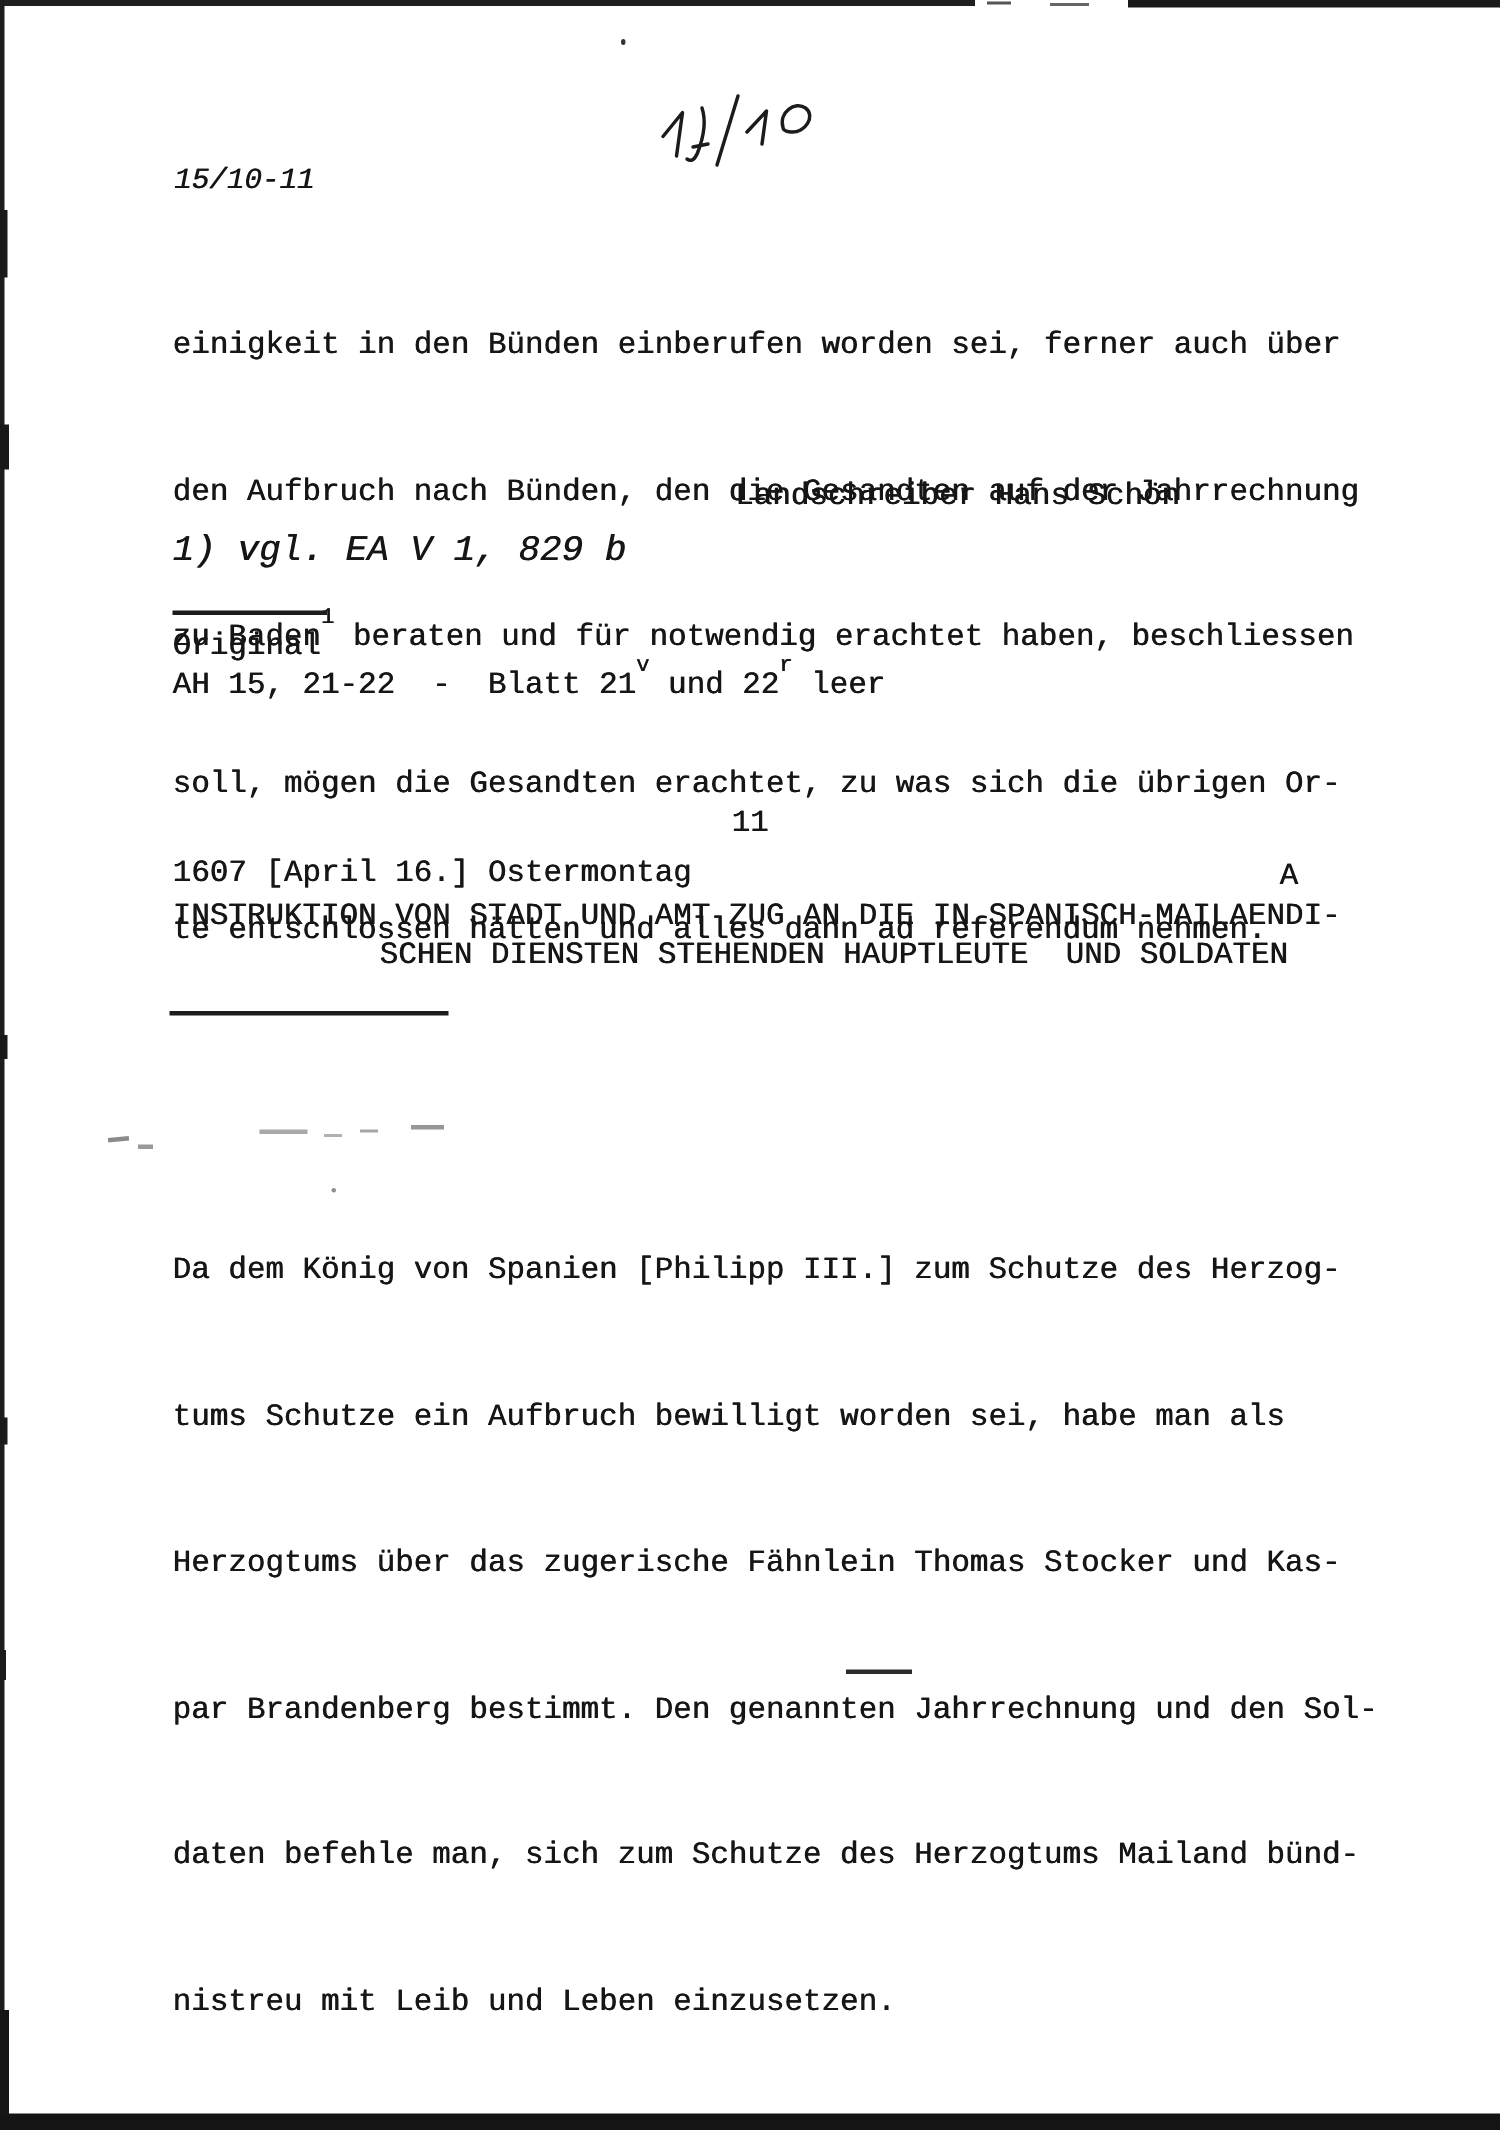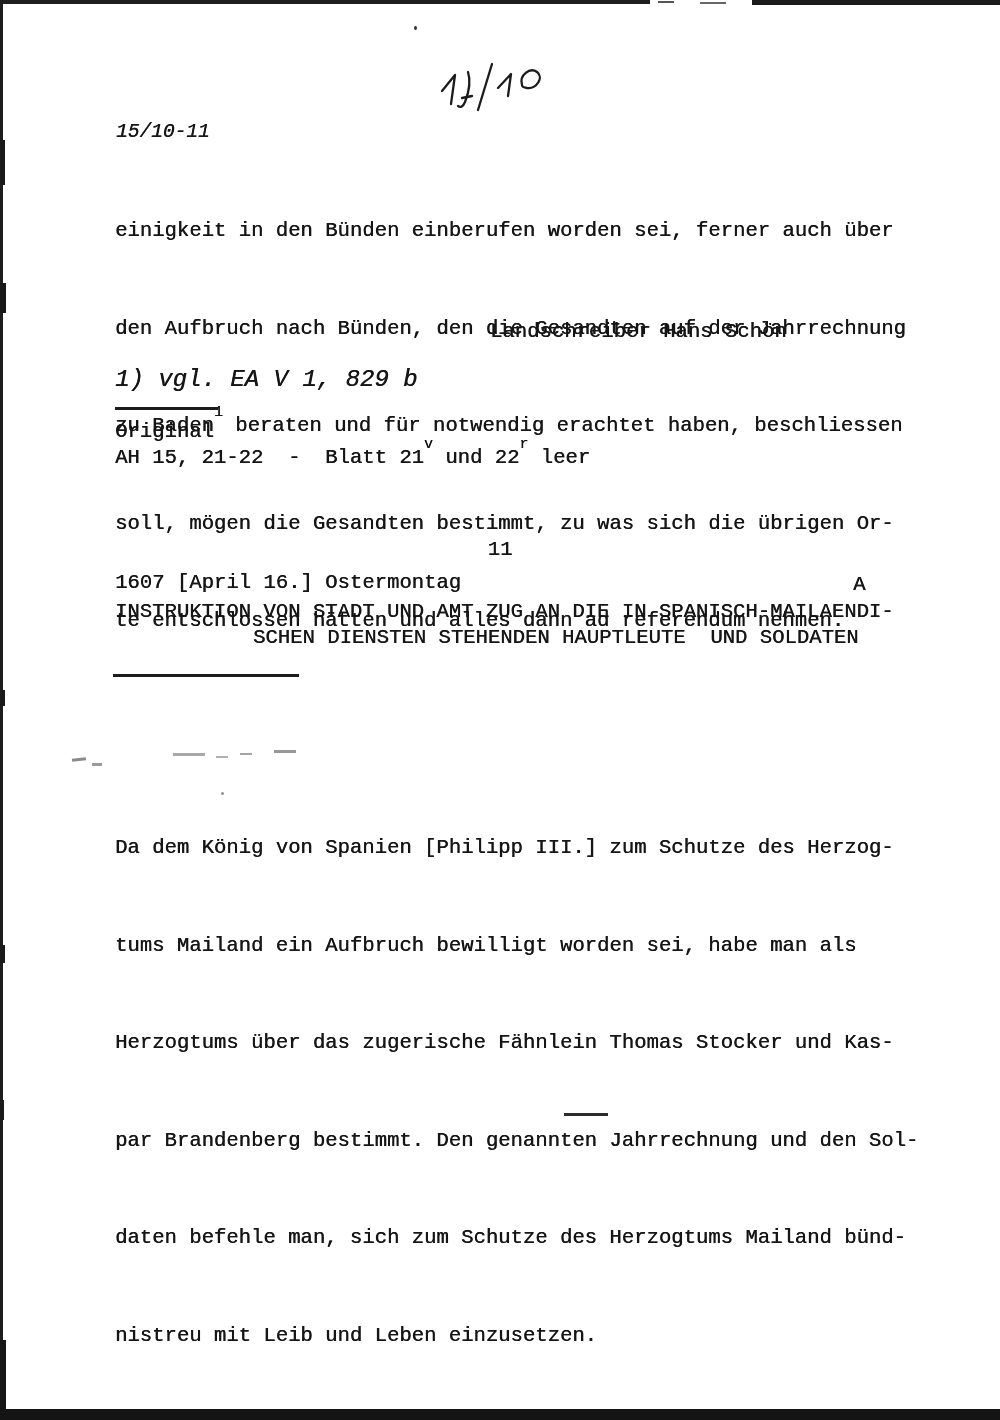--- a/index.html
+++ b/index.html
@@ -6,21 +6,21 @@
   body{
     width:1000px;height:1420px;position:relative;background:#ffffff;
     font-family:"Liberation Mono","DejaVu Sans Mono",monospace;
     color:#161616;overflow:hidden;
   }
   .tw{
     position:absolute;font-size:20.6px;line-height:32.5px;white-space:pre;
     text-shadow:0.4px 0 0 currentColor;
   }
   .tw div{white-space:pre;}
-  .italic{font-style:italic;margin-top:12px;}
+  .italic{font-style:italic;}
   sup.tw-sup{font-size:0.72em;position:relative;top:-0.45em;line-height:0;}
   .rule{position:absolute;background:#1c1c1c;}
   .artifact{position:absolute;pointer-events:none;}
   .edge-left-line{left:0;top:0;width:3px;height:1420px;background:#1d1d1d;}
   .edge-bottom-bar{left:0;bottom:0;width:1000px;height:11px;background:#141414;}
   .center-line{left:0;width:1000px;text-align:center;}
   .hand-note{position:absolute;left:434px;top:58px;}
 </style>
 </head>
 <body>
@@ -58,21 +58,21 @@
     <path d="M88,27 C85,17 96,9 103,14 C110,19 103,31 93,30 C89,29.5 88,28.5 88,27 Z"></path>
   </g>
 </svg>
 
 <div class="tw italic" style="left:116px;top:104px;font-size:19.5px;">15/10-11</div>
 
 <div class="tw" style="left:115px;top:150px;">
   <div>einigkeit in den Bünden einberufen worden sei, ferner auch über</div>
   <div>den Aufbruch nach Bünden, den die Gesandten auf der Jahrrechnung</div>
   <div><span>zu Baden</span><sup class="tw-sup">1</sup><span> beraten und für notwendig erachtet haben, beschliessen</span></div>
-  <div>soll, mögen die Gesandten bestimmt, zu was sich die übrigen Or-</div>
+  <div>soll, mögen die Gesandten erachtet, zu was sich die übrigen Or-</div>
   <div>te entschlossen hätten und alles dann ad referendum nehmen.</div>
 </div>
 
 <div class="tw" style="left:490px;top:316px;">Landschreiber Hans Schön</div>
 
 <div class="tw italic" style="left:115px;top:352px;font-size:24px;">1) vgl. EA V 1, 829 b</div>
 
 <div class="rule" style="left:115px;top:407px;width:103px;height:2.5px;"></div>
 <div class="tw" style="left:115px;top:419px;line-height:26px;">Original</div>
 <div class="tw" style="left:115px;top:445px;line-height:26px;"><span>AH 15, 21-22  -  Blatt 21</span><sup class="tw-sup">v</sup><span> und 22</span><sup class="tw-sup">r</sup><span> leer</span></div>
@@ -80,21 +80,21 @@
 <div class="tw center-line" style="top:534px;">11</div>
 <div class="tw" style="left:115px;top:567px;">1607 [April 16.] Ostermontag</div>
 <div class="tw" style="left:853px;top:569px;">A</div>
 <div class="tw" style="left:115px;top:599px;line-height:26px;">INSTRUKTION VON STADT UND AMT ZUG AN DIE IN SPANISCH-MAILAENDI-</div>
 <div class="tw" style="left:253px;top:625px;line-height:26px;text-align:center;">SCHEN DIENSTEN STEHENDEN HAUPTLEUTE  UND SOLDATEN</div>
 <div class="rule" style="left:113px;top:674px;width:186px;height:3px;"></div>
 
 <div class="tw" style="left:115px;top:702px;">
   <div>
     <div>Da dem König von Spanien [Philipp III.] zum Schutze des Herzog-</div>
-    <div>tums Mailand ein Aufbruch bewilligt worden sei, habe man als</div>
+    <div>tums Schutze ein Aufbruch bewilligt worden sei, habe man als</div>
     <div>Herzogtums über das zugerische Fähnlein Thomas Stocker und Kas-</div>
     <div>par Brandenberg bestimmt. Den genannten Jahrrechnung und den Sol-</div>
     <div>daten befehle man, sich zum Schutze des Herzogtums Mailand bünd-</div>
     <div>nistreu mit Leib und Leben einzusetzen.</div>
   </div>
   
   
 </div>
 
 </body></html>

